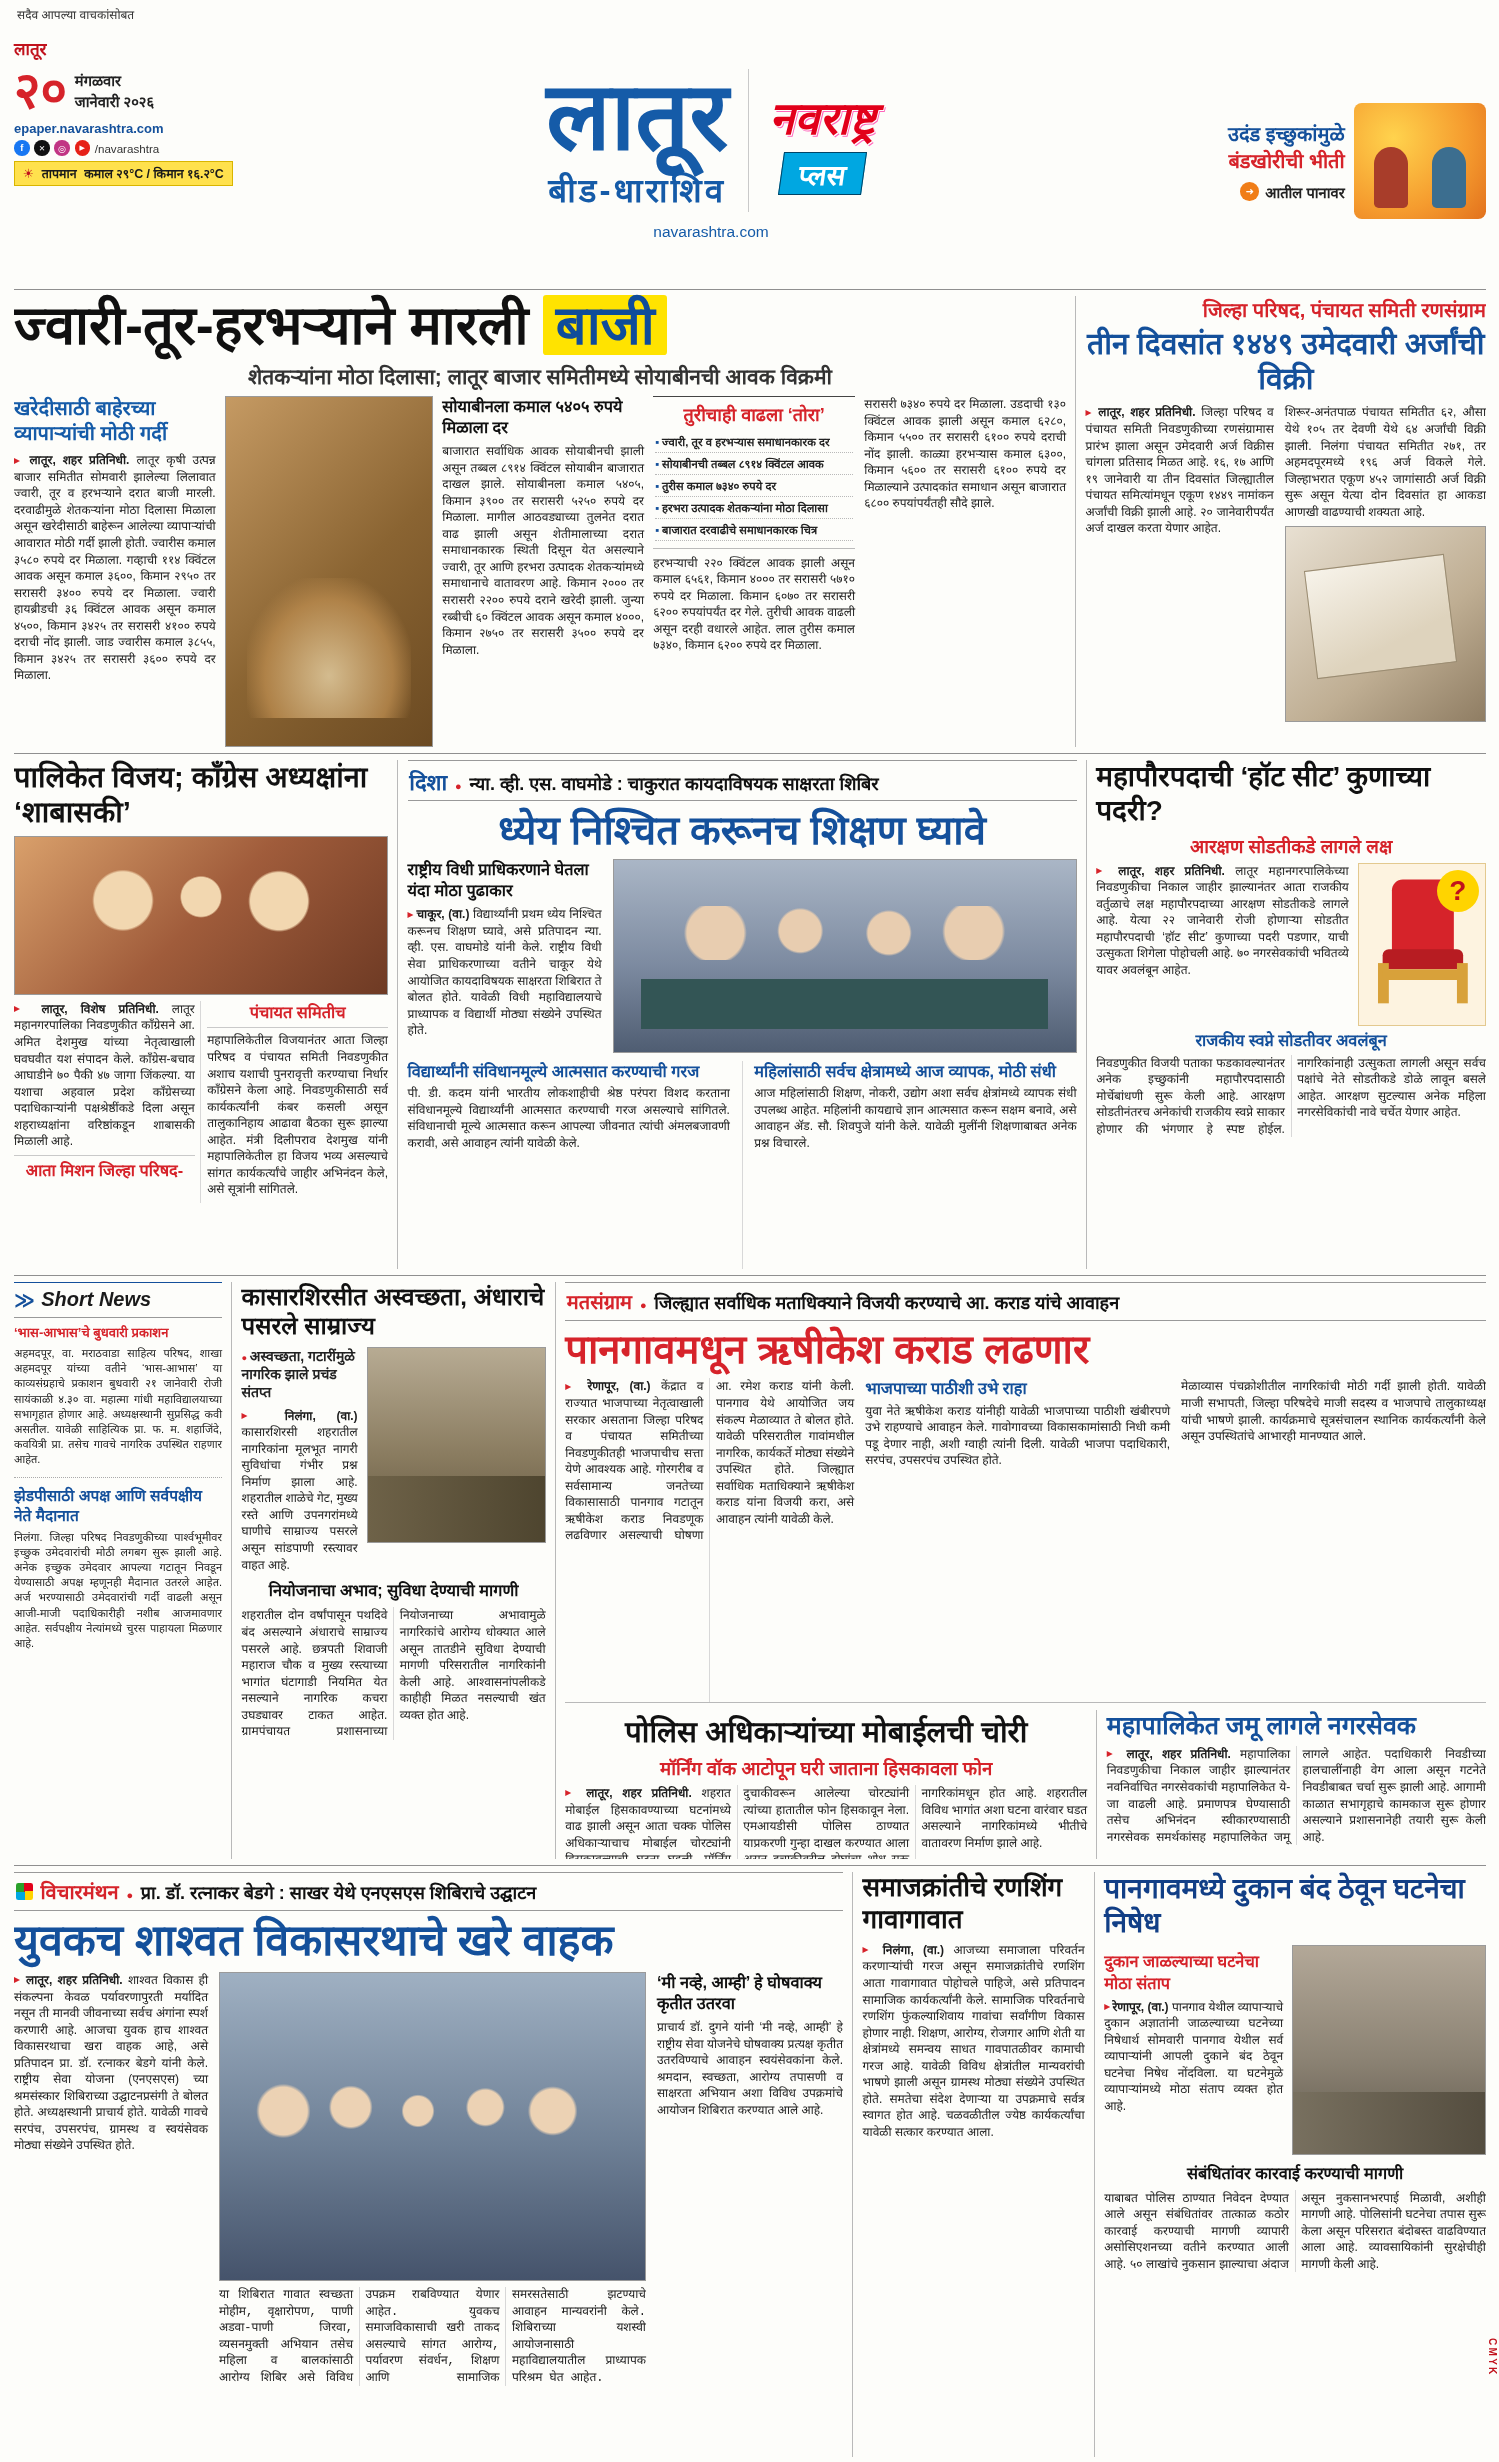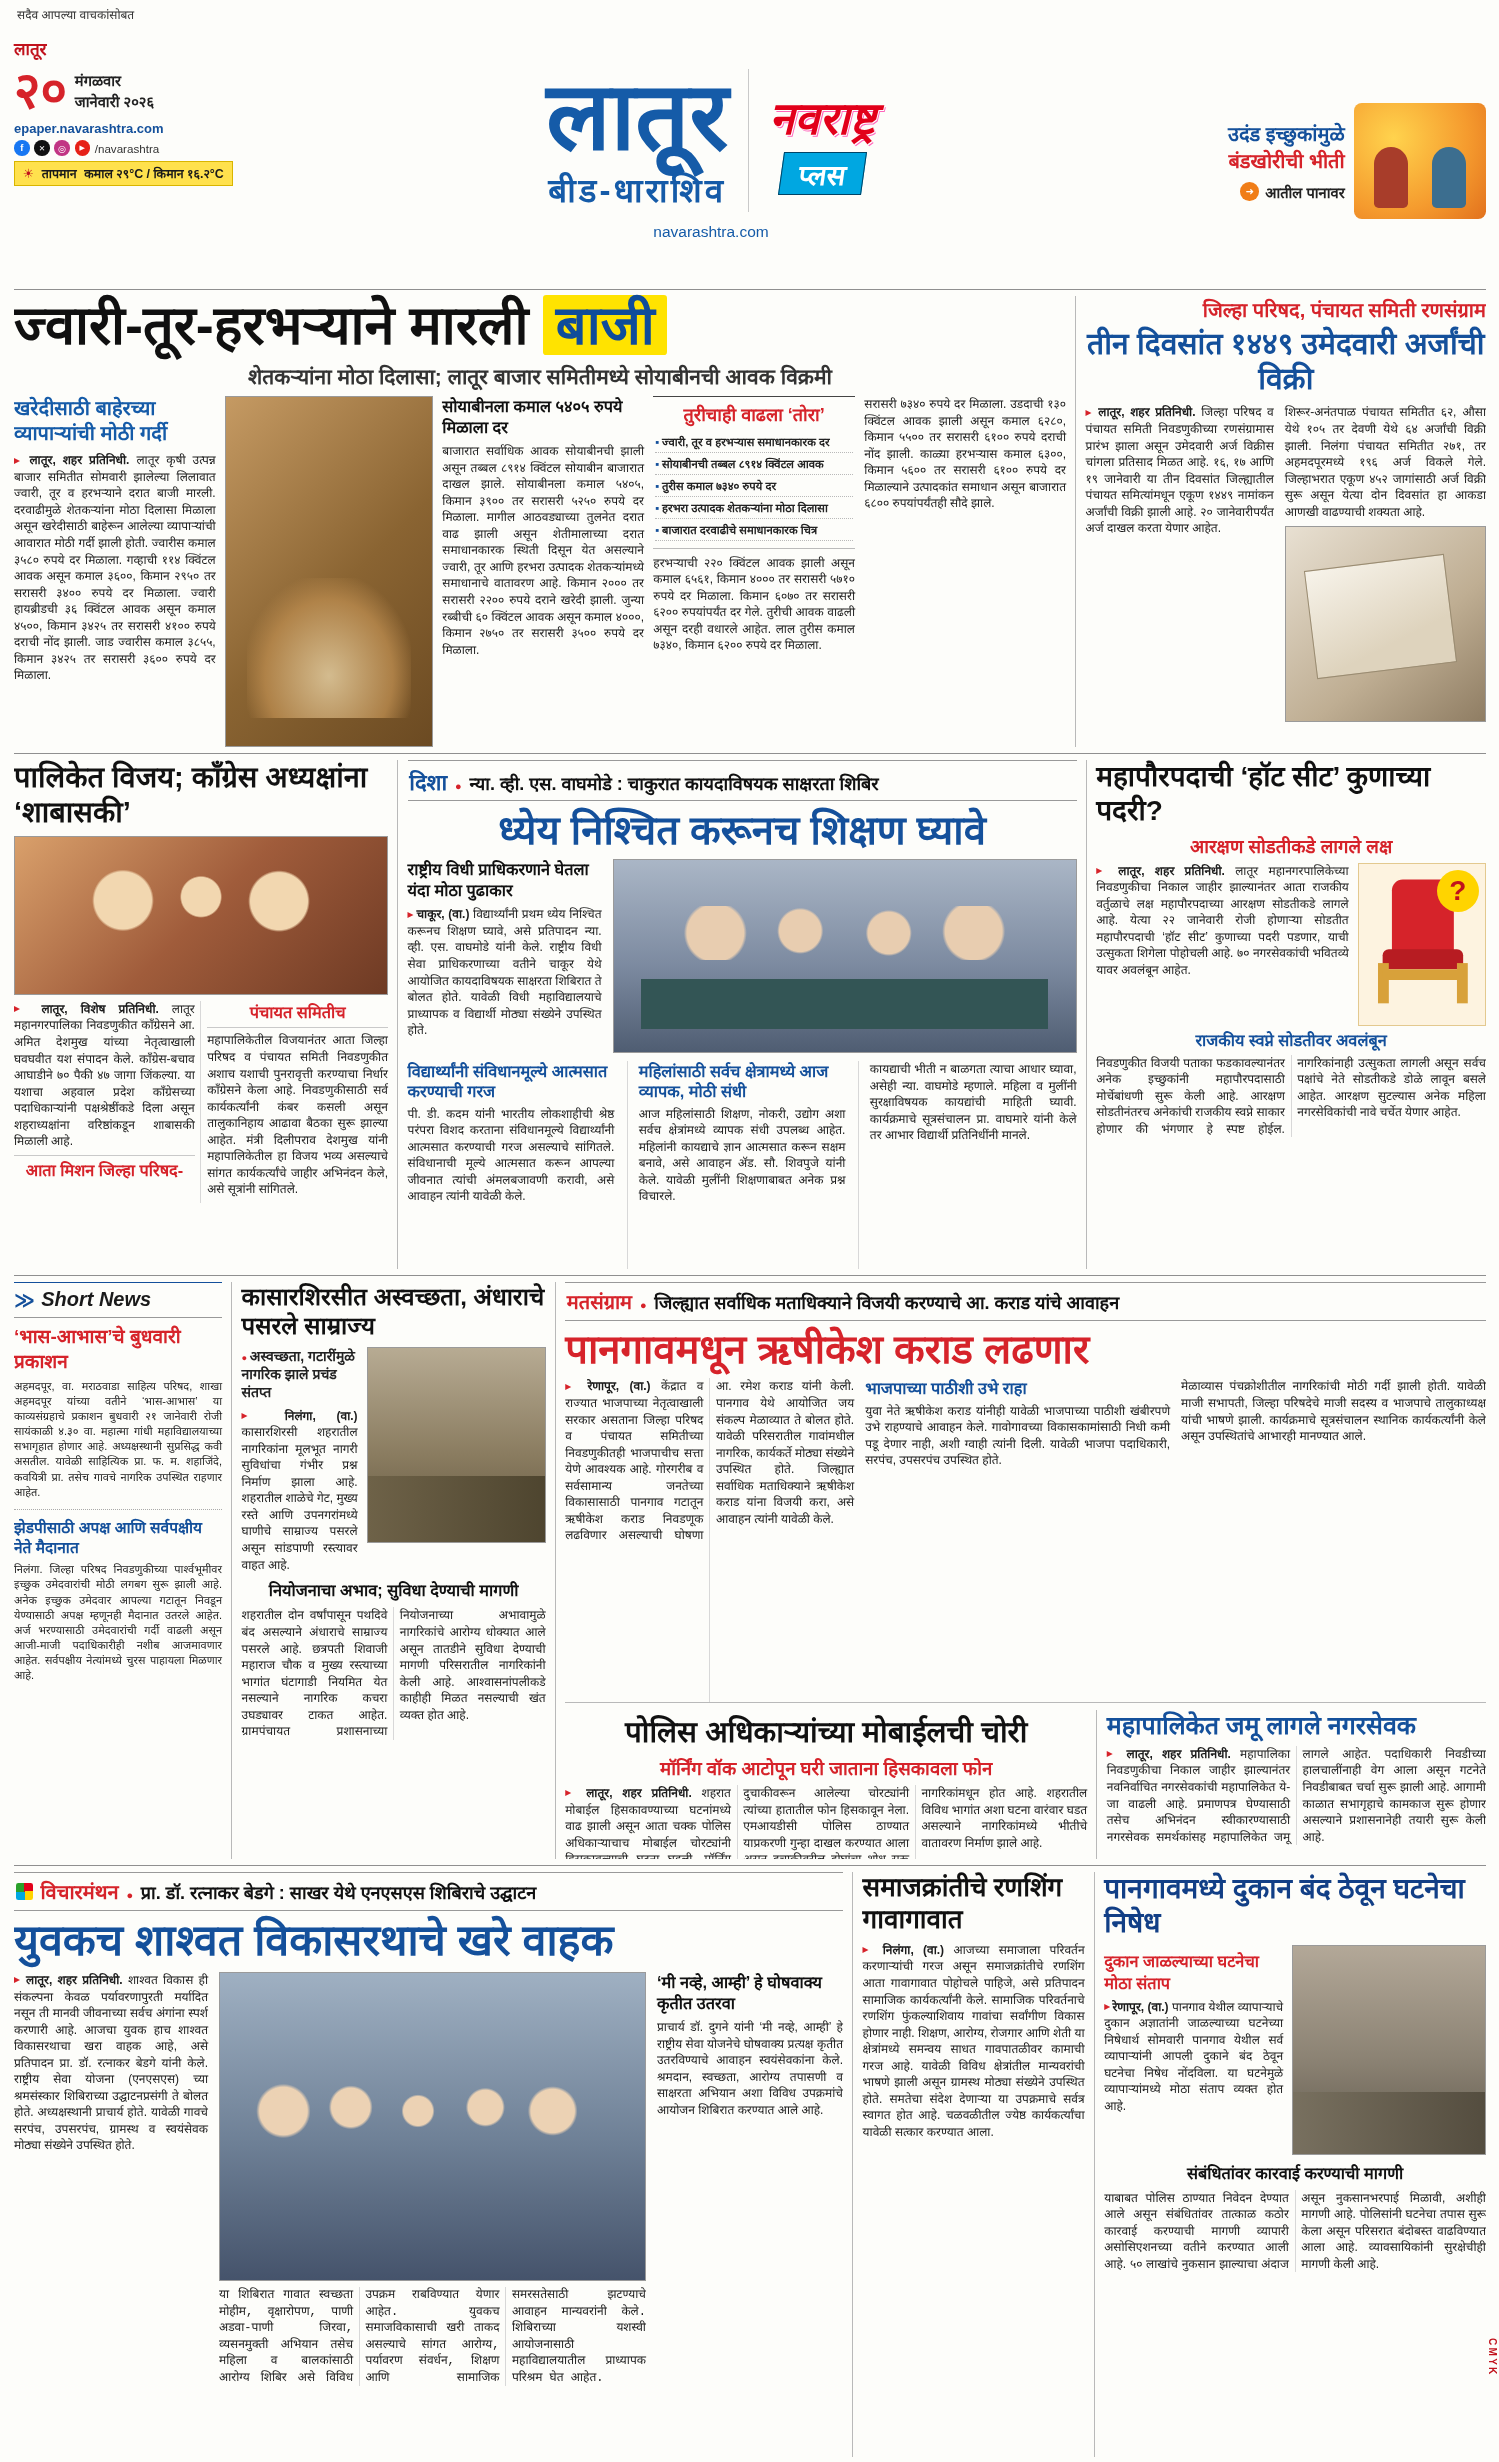--- a/index.html
+++ b/index.html
@@ -128,21 +128,21 @@
   .mayor-art{ width:128px; height:163px; position:relative; background:#fdf3e0; border:0.8px solid #e3c98f; }
   .qmark{ position:absolute; right:6.2px; top:6.2px; width:42px; height:42px; border-radius:50%; background:#ffd400;
           color:#c1121c; font-weight:bold; font-size:28px; display:grid; place-items:center; }
 
   
   .band3{ height:584px; }
   .a-short{ width:208px; }
   .sn-head{ display:flex; align-items:center; gap:6.2px; border-top:1.6px solid #14509b; border-bottom:0.8px solid #999; padding:4.7px 0; margin-bottom:7.8px; font-weight:bold; font-size:20px; font-style:italic; }
   .sn-chev{ color:#14509b; font-weight:bold; }
   .sn-chev::before{ content:"≫"; font-size:20px; }
-  .sn-red{ color:#d6232a; font-weight:bold; font-size:19px; line-height:1.3; margin-bottom:3.9px; }
+  .sn-red{ color:#d6232a; font-weight:bold; font-size:13px; line-height:1.3; margin-bottom:3.9px; }
   .sn-blue{ color:#14509b; font-weight:bold; font-size:15.5px; line-height:1.3; margin:9.3px 0 3.9px; border-top:0.8px dotted #aaa; padding-top:7.8px; }
   .a-kasar{ width:304px; }
   .h-kasar{ font-size:24px; line-height:1.22; font-weight:bold; color:#111; margin-bottom:6.2px; }
   .k-row{ display:flex; gap:9.3px; margin-bottom:4.7px; }
   .k-row .kc1{ width:116px; }
   .bullet-sub{ font-weight:bold; font-size:14px; line-height:1.3; color:#222; margin-bottom:6.2px; }
   .bullet-sub::before{ content:"● "; color:#d6232a; font-size:9.3px; }
   .kasar-photo{ flex:1; height:196px; background:linear-gradient(180deg,#b7ab93,#8a7c60 55%,#5f553f); }
   .kasar-photo::after{ content:""; position:absolute; left:0; bottom:0; width:100%; height:34%; background:linear-gradient(90deg,#6e6248,#4e452f); }
   .b3-right{ flex:1; min-width:0; display:flex; flex-direction:column; }
@@ -340,23 +340,20 @@
       </div>
       <div class="disha-bottom">
         <div>
           <h4 class="h-blue-sm">विद्यार्थ्यांनी संविधानमूल्ये आत्मसात करण्याची गरज</h4>
           <p class="body">पी. डी. कदम यांनी भारतीय लोकशाहीची श्रेष्ठ परंपरा विशद करताना संविधानमूल्ये विद्यार्थ्यांनी आत्मसात करण्याची गरज असल्याचे सांगितले. संविधानाची मूल्ये आत्मसात करून आपल्या जीवनात त्यांची अंमलबजावणी करावी, असे आवाहन त्यांनी यावेळी केले.</p>
         </div>
         <div>
           <h4 class="h-blue-sm">महिलांसाठी सर्वच क्षेत्रामध्ये आज व्यापक, मोठी संधी</h4>
           <p class="body">आज महिलांसाठी शिक्षण, नोकरी, उद्योग अशा सर्वच क्षेत्रांमध्ये व्यापक संधी उपलब्ध आहेत. महिलांनी कायद्याचे ज्ञान आत्मसात करून सक्षम बनावे, असे आवाहन ॲड. सौ. शिवपुजे यांनी केले. यावेळी मुलींनी शिक्षणाबाबत अनेक प्रश्न विचारले.</p>
         </div>
-        <div>
-          <p class="body">कायद्याची भीती न बाळगता त्याचा आधार घ्यावा, असेही न्या. वाघमोडे म्हणाले. महिला व मुलींनी सुरक्षाविषयक कायद्यांची माहिती घ्यावी. कार्यक्रमाचे सूत्रसंचालन प्रा. वाघमारे यांनी केले तर आभार विद्यार्थी प्रतिनिधींनी मानले.</p>
-        </div>
       </div>
     </article>
     <div class="vr"></div>
     <article class="a-mayor">
       <h2 class="h-mayor">महापौरपदाची ‘हॉट सीट’ कुणाच्या पदरी?</h2>
       <div class="sub-red">आरक्षण सोडतीकडे लागले लक्ष</div>
       <div class="mayor-row">
         <div class="mc1">
           <p class="body">
             <span class="byl">लातूर, शहर प्रतिनिधी.</span>

